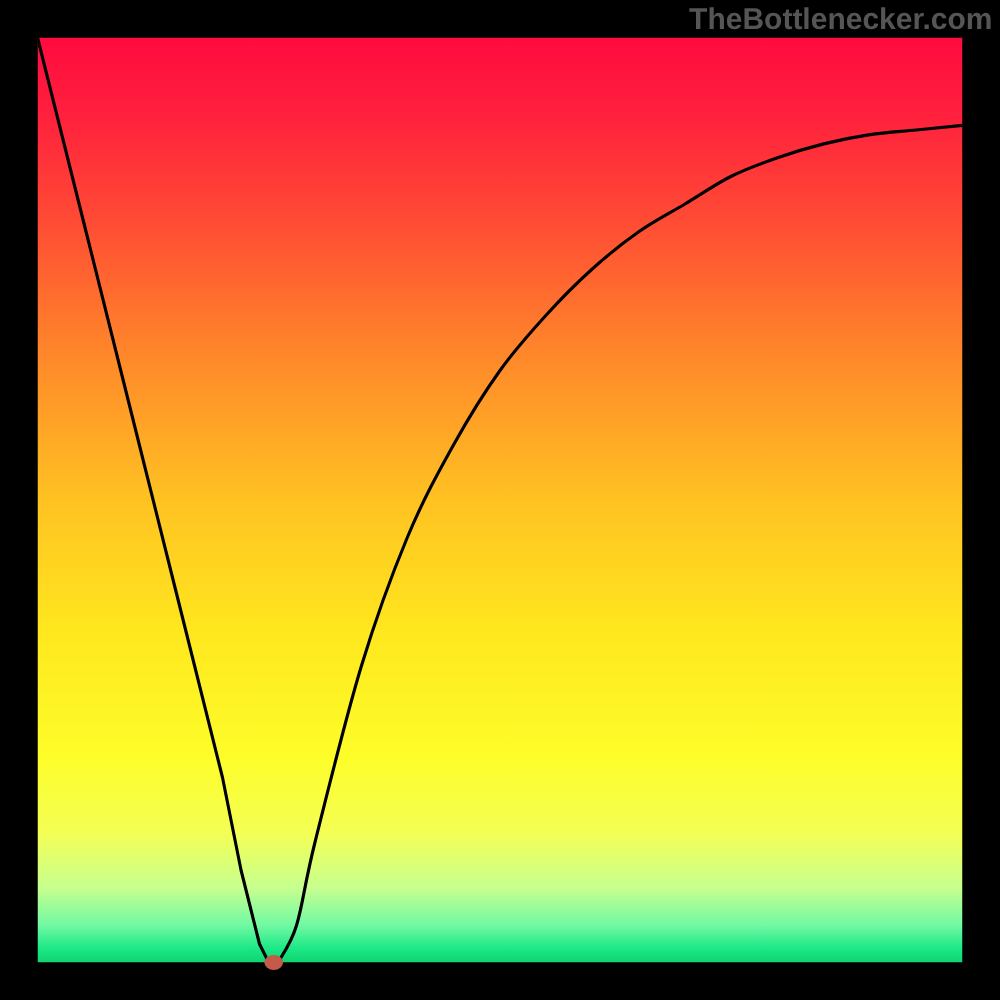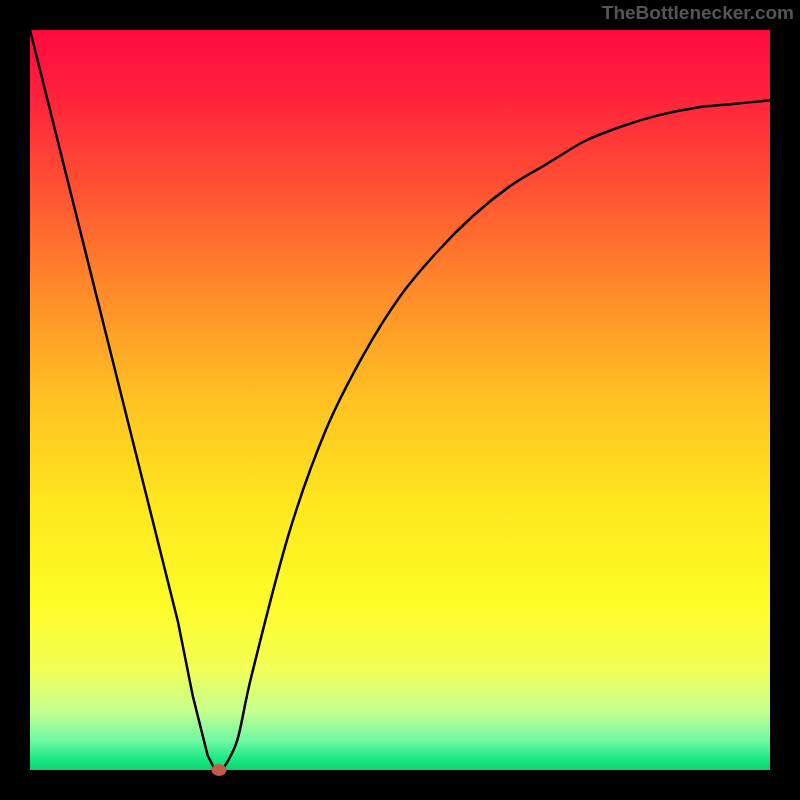--- a/index.html
+++ b/index.html
@@ -14,21 +14,21 @@
     position: relative;
     width: 800px;
     height: 800px;
     background: #000000;
   }
   .watermark {
     position: absolute;
     top: 2px;
     right: 6px;
     font-family: Arial, Helvetica, sans-serif;
-    font-size: 19px;
+    font-size: 24px;
     font-weight: bold;
     color: #555555;
     z-index: 10;
     letter-spacing: 0px;
   }
   .plot-area {
     position: absolute;
     left: 30px;
     top: 30px;
     width: 740px;

